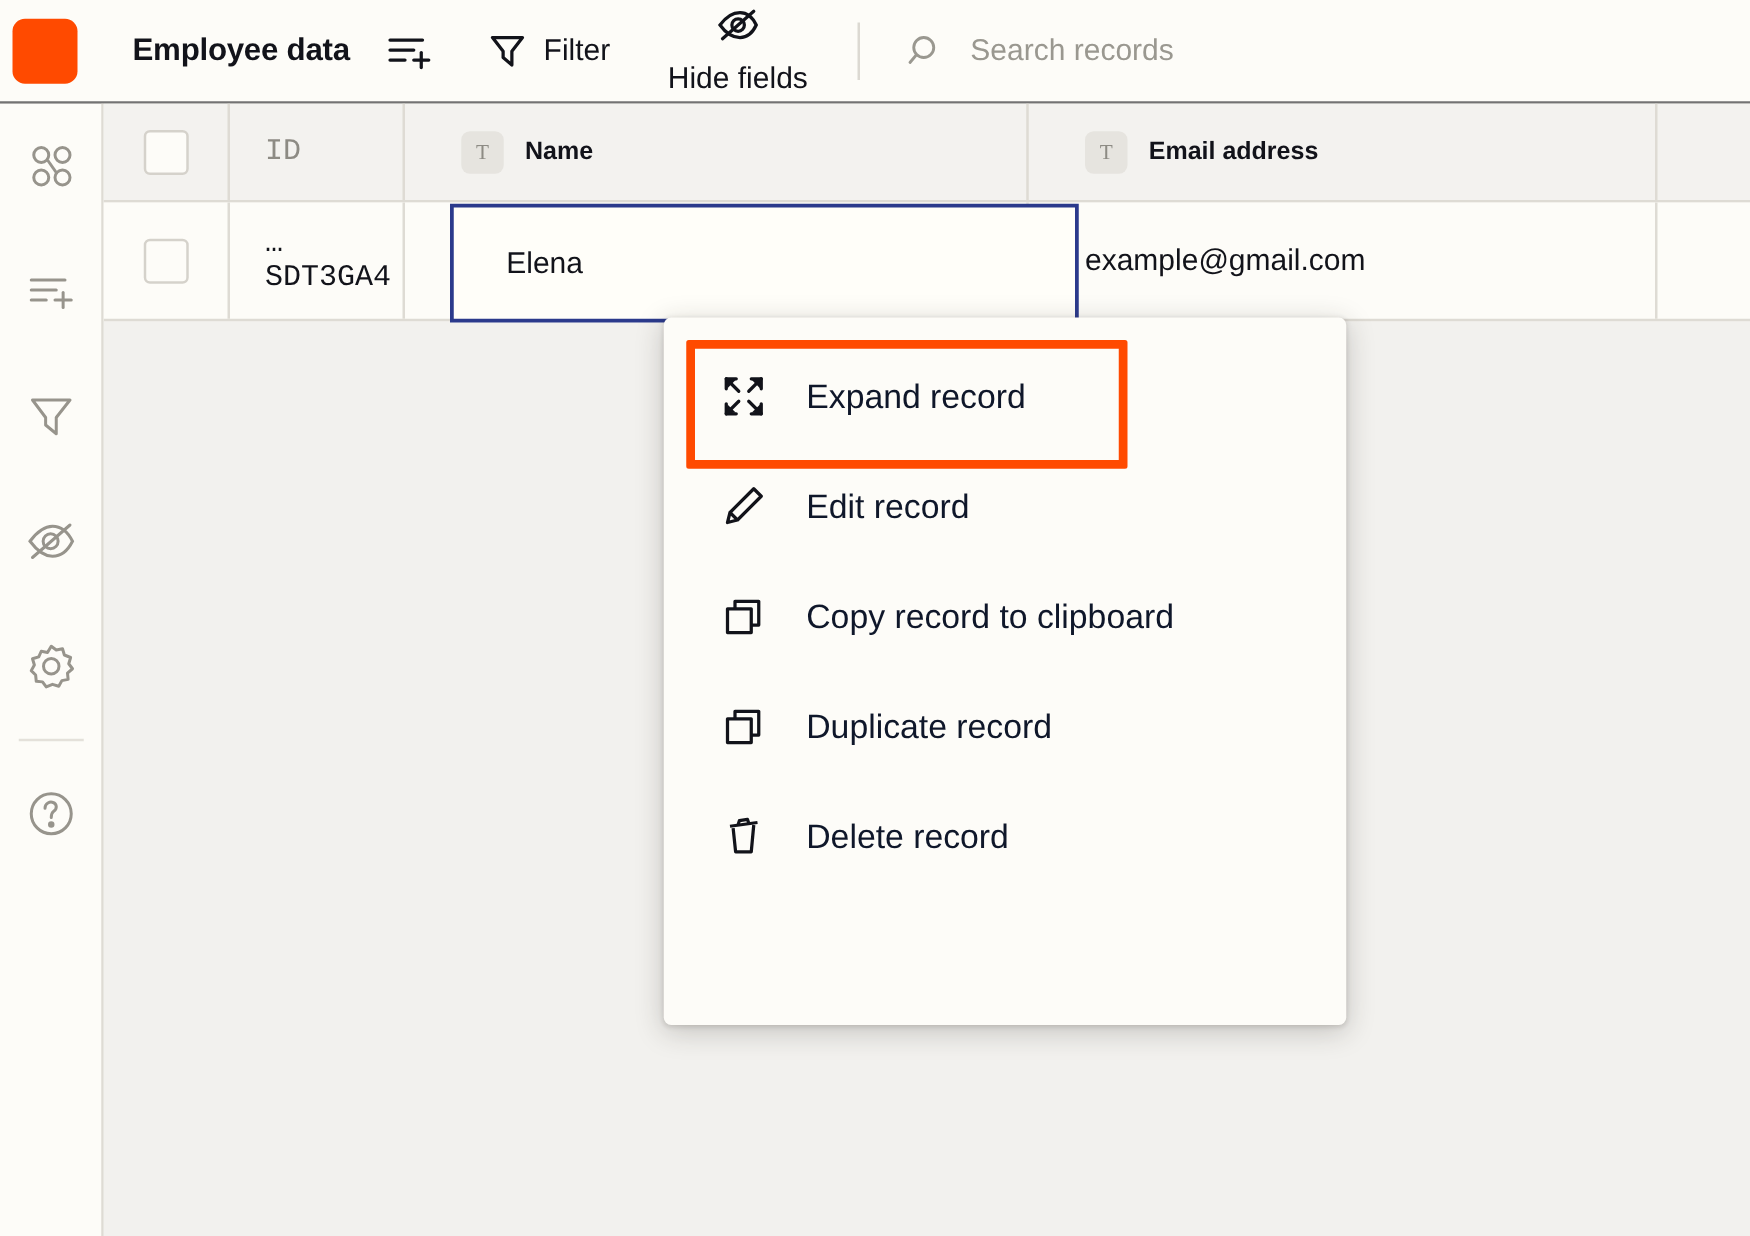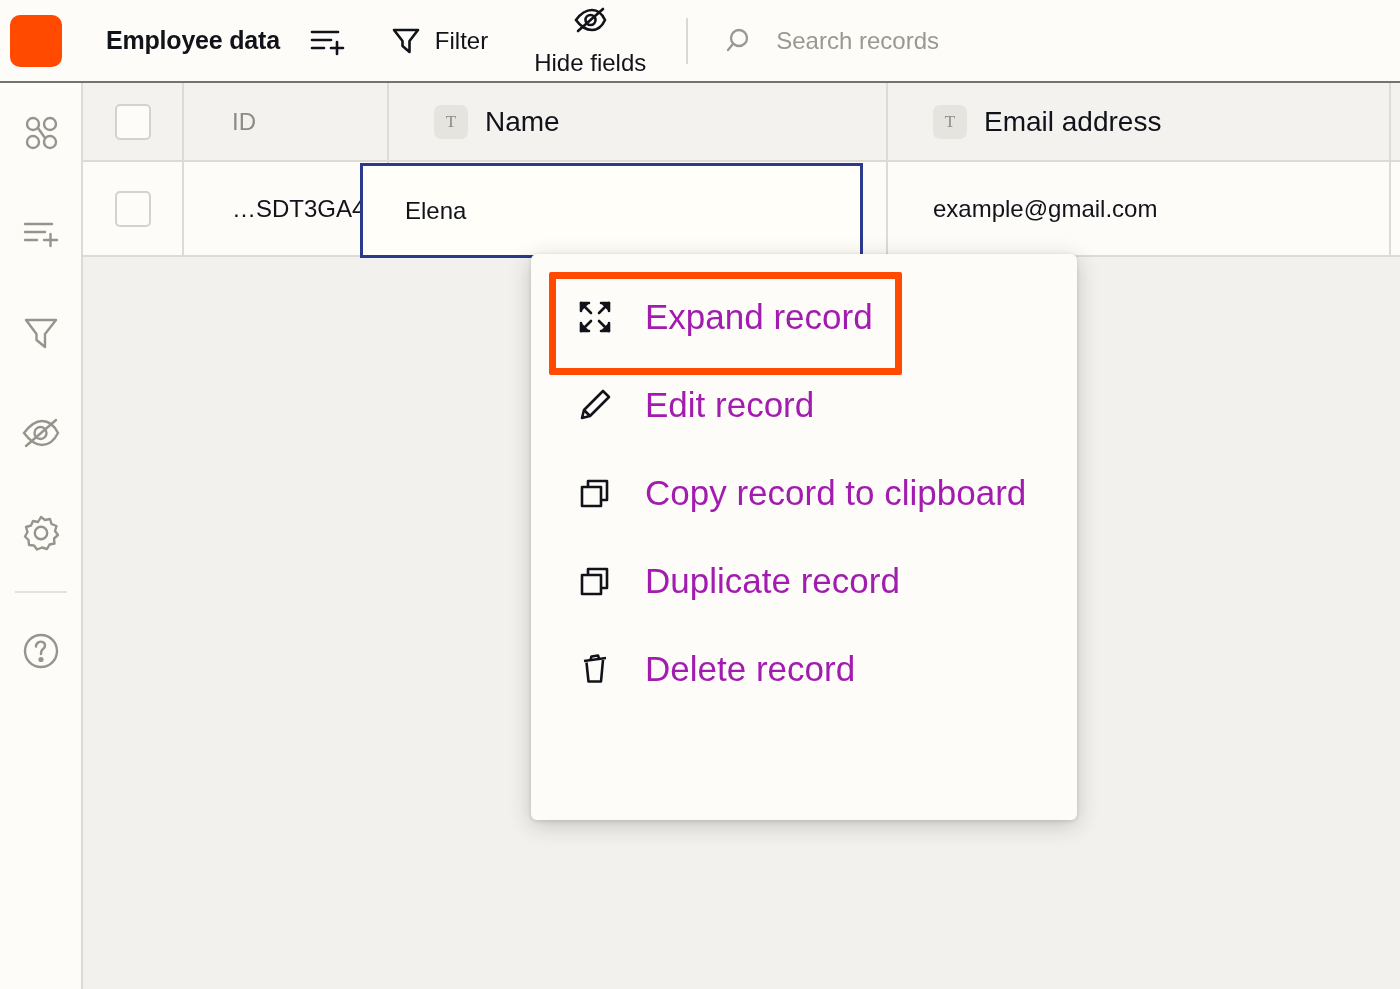--- a/index.html
+++ b/index.html
@@ -59,37 +59,37 @@
   
   .grid {
     position: absolute; left: 83px; top: 83px; width: 1317px; height: 906px;
     background: #f2f1ee;
   }
   .row { display: flex; width: 100%; }
   .hdr-row { height: 79px; background: #f3f2ef; border-bottom: 2px solid #dedbd4; }
   .data-row { height: 95px; background: #fdfcf8; border-bottom: 2px solid #dedbd4; }
   .cell { display: flex; align-items: center; border-right: 2px solid #dedbd4; flex: none; }
   .c-check { width: 101px; justify-content: center; }
-  .c-id    { width: 205px; padding-left: 48px; }
+  .c-id    { width: 140px; padding-left: 28px; font-family: Liberation Mono, monospace; }
   .c-name  { width: 499px; padding-left: 45px; }
   .c-email { width: 503px; padding-left: 45px; }
   .c-tail  { width: 37px; border-right: none; }
 
   .checkbox {
     width: 36px; height: 36px; border: 2px solid #d5d2cb;
     border-radius: 5px; background: #fdfcf8;
   }
   .hdr-text { font-size: 24px; color: #8d8b84; }
   .hdr-field { display: flex; align-items: center; gap: 17px; }
   .tbadge {
     width: 34px; height: 34px; border-radius: 7px; background: #e6e4df;
     display: flex; align-items: center; justify-content: center;
     font-size: 17px; color: #8d8b84; font-family: "Liberation Serif", serif;
   }
-  .hdr-name { font-size: 28px; color: #12131a; }
+  .hdr-name { font-size: 20px; color: #12131a; font-weight: bold; }
   .cell-text { font-size: 24px; color: #12131a; }
 
   
   .sel-cell {
     position: absolute; left: 277px; top: 80px; width: 503px; height: 95px;
     border: 3px solid #2b3a8c; background: #fffef9;
     display: flex; align-items: center; padding-left: 42px;
     font-size: 24px; color: #12131a;
   }
 
@@ -111,21 +111,21 @@
   
   .ctxmenu {
     position: absolute; left: 531px; top: 254px; width: 546px; height: 566px;
     background: #fdfcf8; border-radius: 6px;
     box-shadow: 0 5px 22px rgba(40,38,30,0.22), 0 1px 4px rgba(40,38,30,0.14);
     padding: 19px 0;
   }
   .mi {
     height: 88px; display: flex; align-items: center; padding-left: 44px; gap: 30px;
   }
-  .mi-label { font-size: 35px; color: #a21caf; white-space: nowrap; }
+  .mi-label { font-size: 27px; color: #0f172a; white-space: nowrap; }
   .mi-ico { width: 40px; display: flex; justify-content: center; flex: none; }
   .hl-box {
     position: absolute; left: 549px; top: 272px; width: 353px; height: 103px;
     border: 7px solid #ff4a00; border-radius: 2px; pointer-events: none;
   }
 </style>
 </head>
 <body>
 
 <div id="app">

